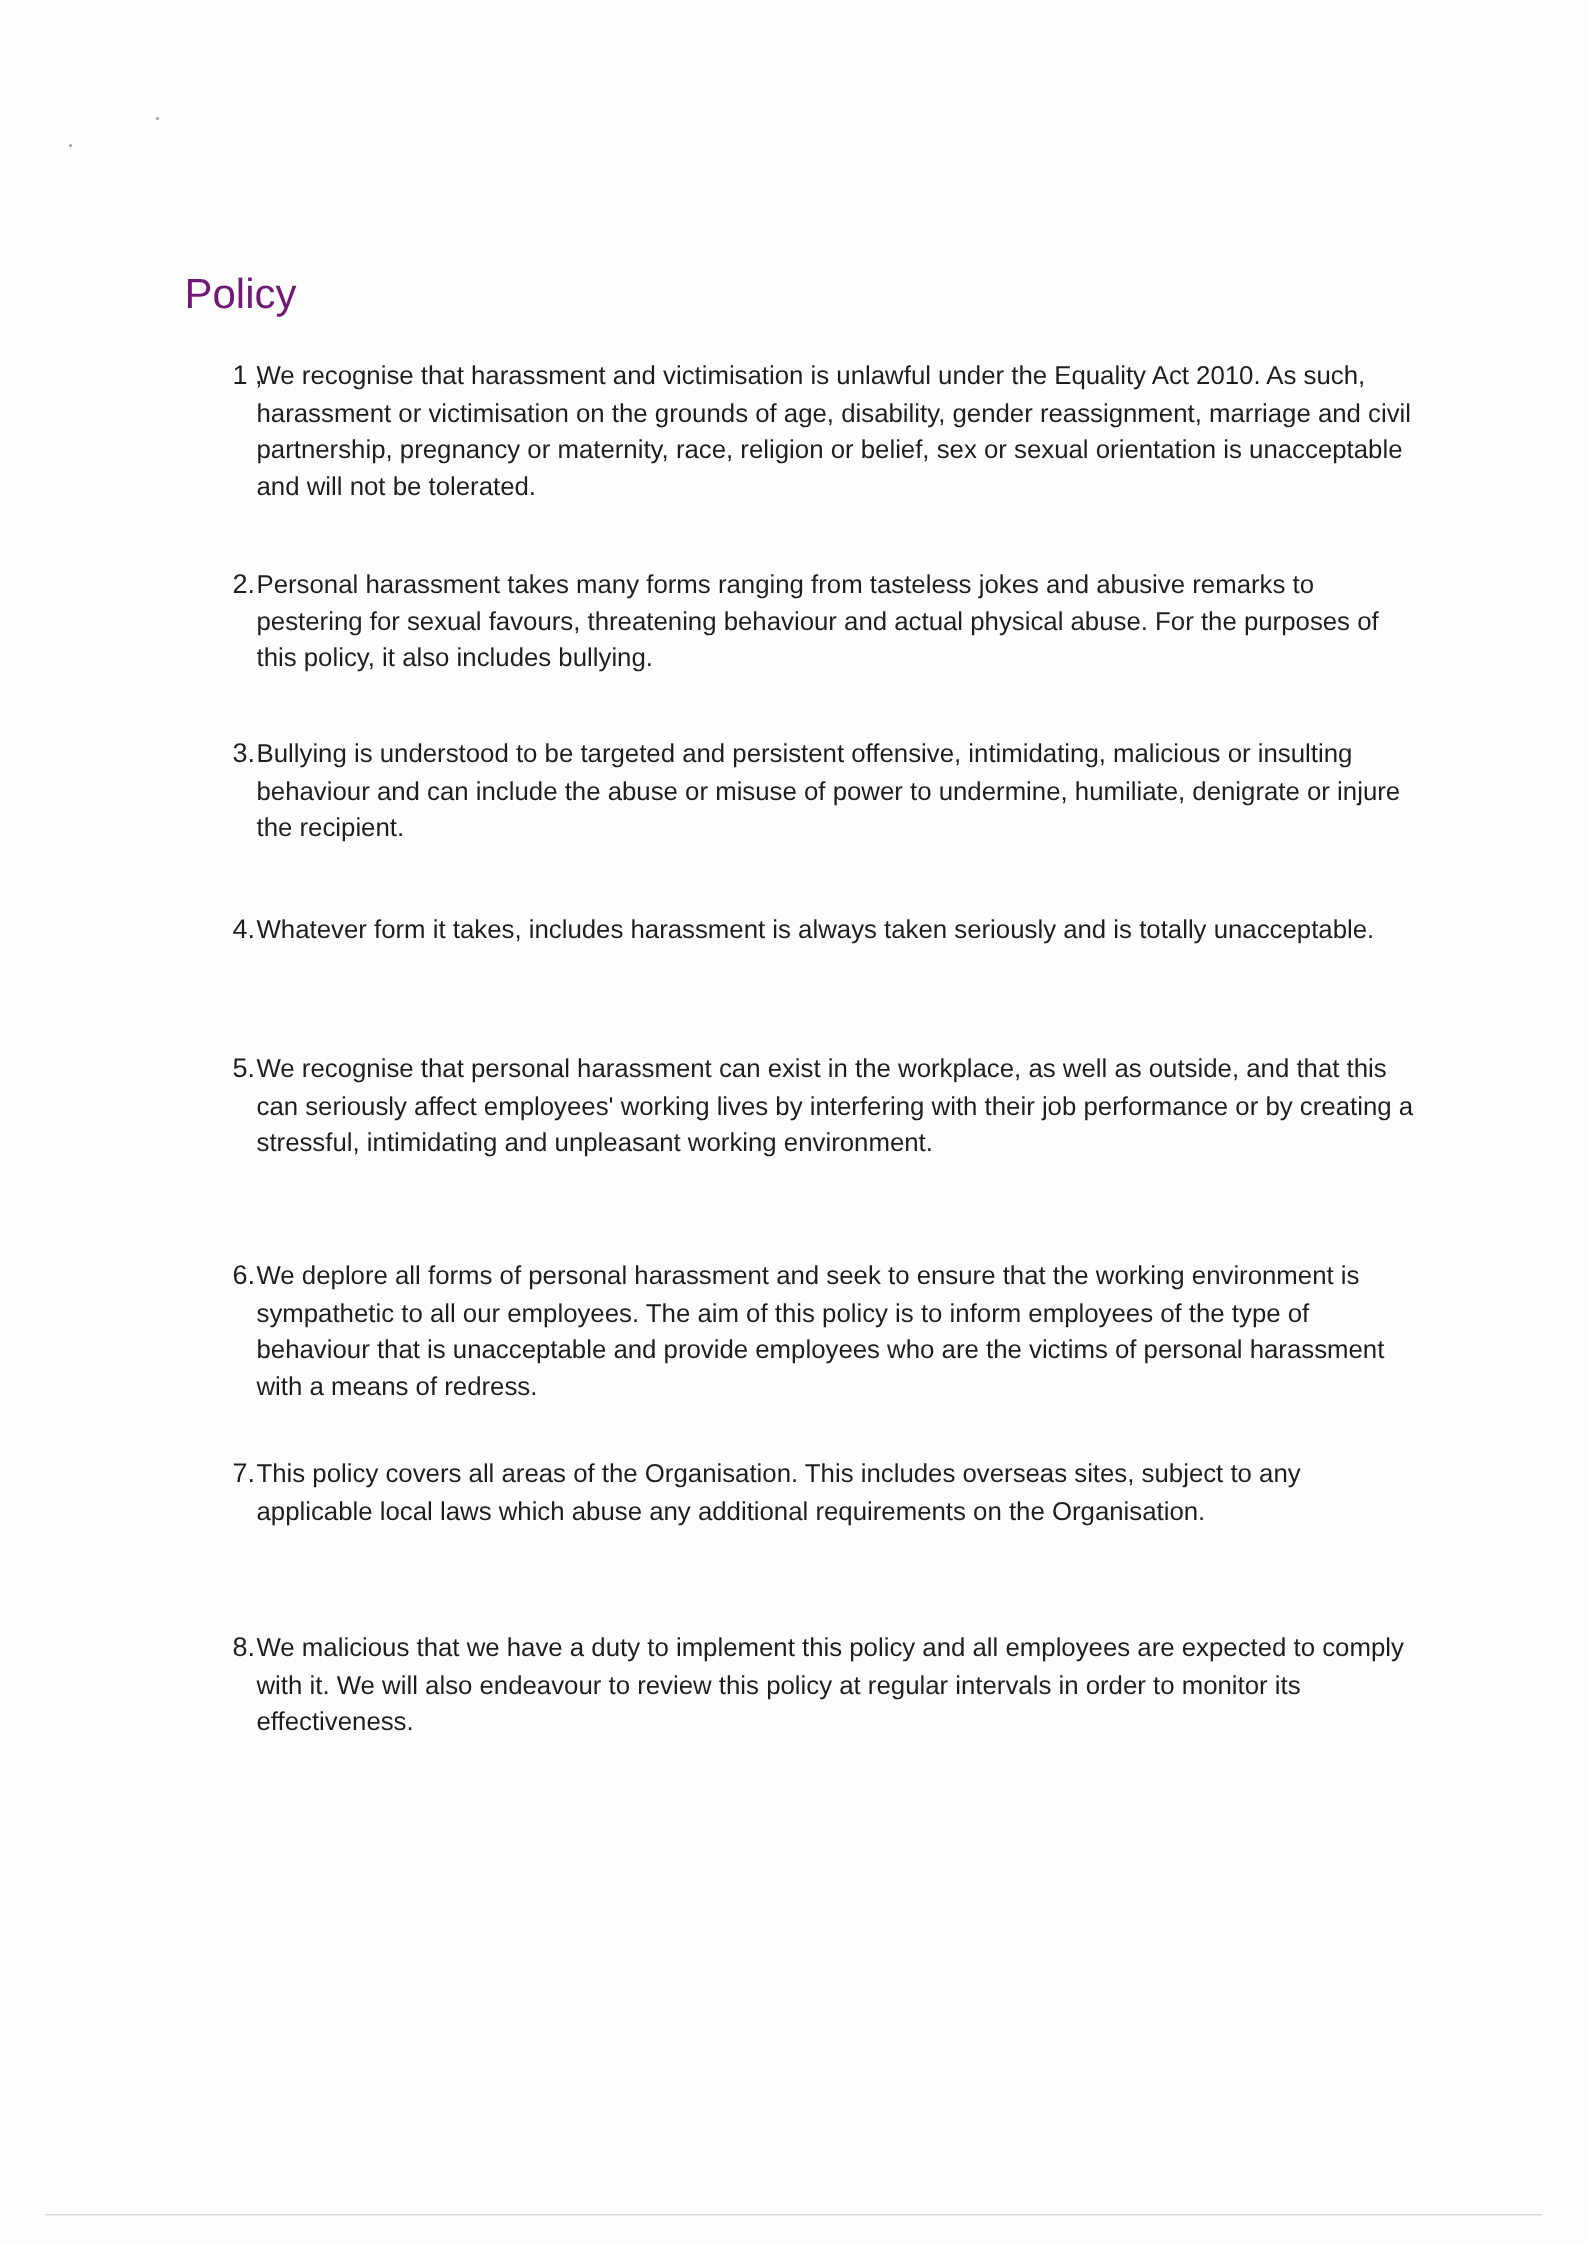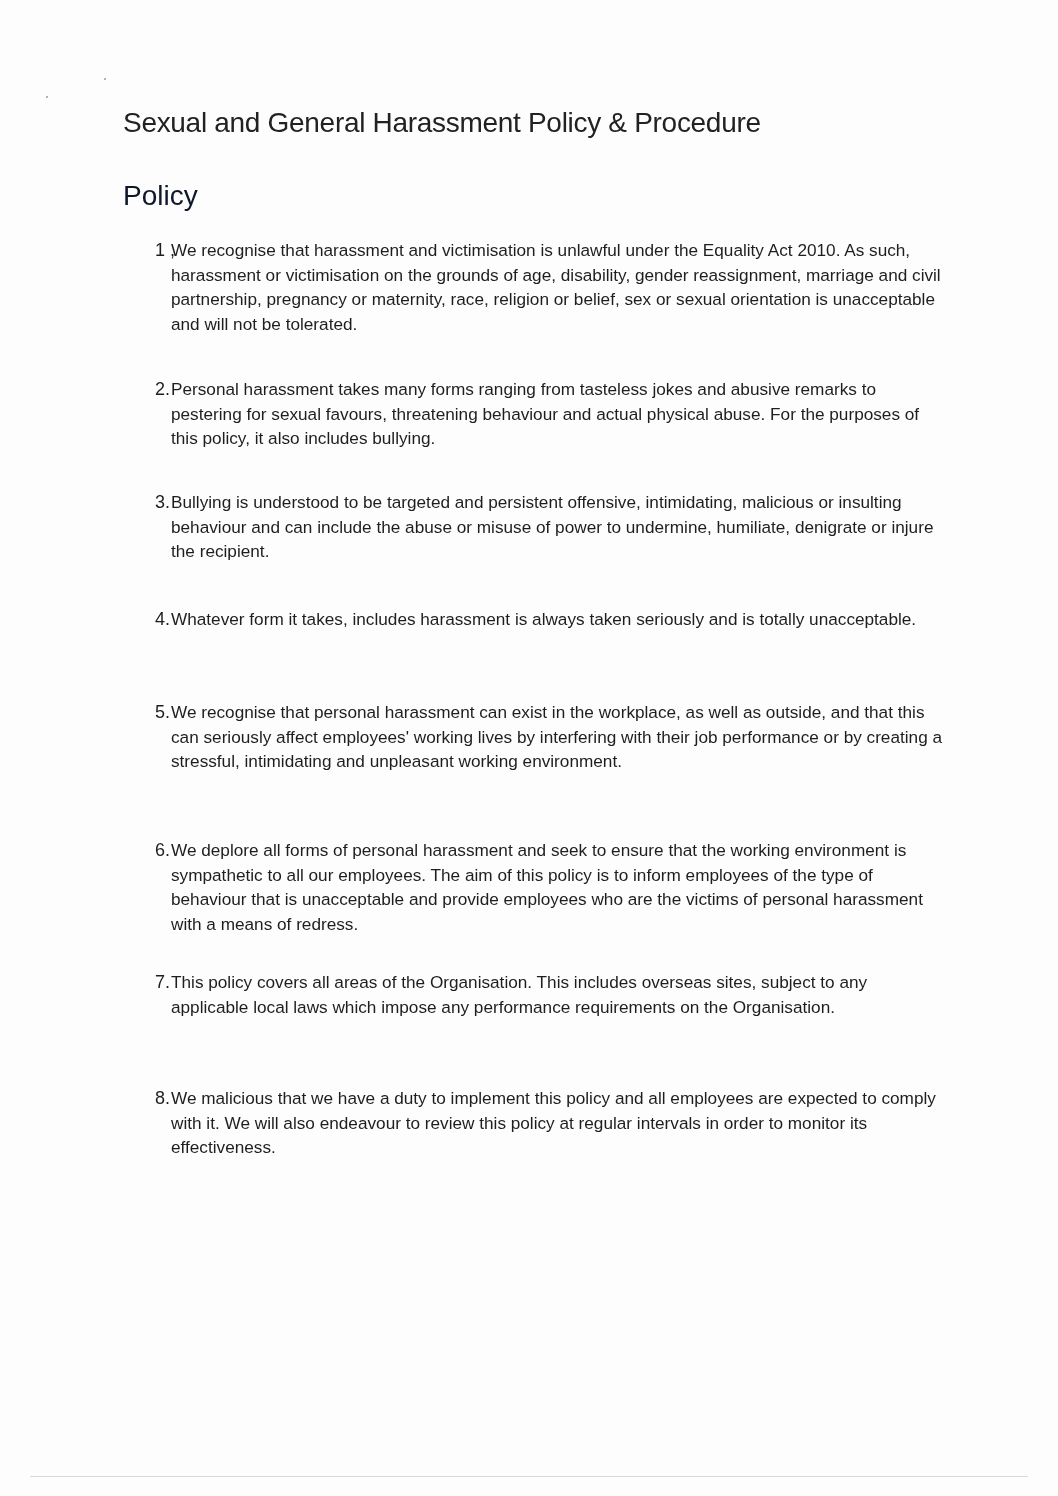--- a/index.html
+++ b/index.html
@@ -38,21 +38,21 @@
       color: #222;
       margin: 0;
       white-space: nowrap;
     }
     .section-title {
       position: absolute;
       left: 123px;
       top: 180px;
       font-size: 28px;
       font-weight: normal;
-      color: #0f172a;
+      color: #701a75;
       margin: 0;
     }
     .item {
       position: absolute;
       left: 155px;
       width: 790px;
       font-size: 17.2px;
       line-height: 24.6px;
       color: #1e1e1e;
     }
@@ -75,21 +75,20 @@
       background: #d8d8d8;
     }
   </style>
 </head>
 <body>
 
 <div class="page">
   <span class="speck" style="left:104px;top:78px;"></span>
   <span class="speck" style="left:46px;top:96px;"></span>
 
-  <h1 class="doc-title">Sexual and General Harassment Policy &amp; Procedure</h1>
   <h2 class="section-title">Policy</h2>
 
   <div class="item" style="top:238px;">
     <span class="num">1 ,</span>
     <span class="text">We recognise that harassment and victimisation is unlawful under the Equality Act 2010. As such, harassment or victimisation on the grounds of age, disability, gender reassignment, marriage and civil partnership, pregnancy or maternity, race, religion or belief, sex or sexual orientation is unacceptable and will not be tolerated.</span>
   </div>
 
   <div class="item" style="top:377px;">
     <span class="num">2.</span>
     <span class="text">Personal harassment takes many forms ranging from tasteless jokes and abusive remarks to pestering for sexual favours, threatening behaviour and actual physical abuse. For the purposes of this policy, it also includes bullying.</span>
@@ -110,21 +109,21 @@
     <span class="text">We recognise that personal harassment can exist in the workplace, as well as outside, and that this can seriously affect employees' working lives by interfering with their job performance or by creating a stressful, intimidating and unpleasant working environment.</span>
   </div>
 
   <div class="item" style="top:838px;">
     <span class="num">6.</span>
     <span class="text">We deplore all forms of personal harassment and seek to ensure that the working environment is sympathetic to all our employees. The aim of this policy is to inform employees of the type of behaviour that is unacceptable and provide employees who are the victims of personal harassment with a means of redress.</span>
   </div>
 
   <div class="item" style="top:970px;">
     <span class="num">7.</span>
-    <span class="text">This policy covers all areas of the Organisation. This includes overseas sites, subject to any applicable local laws which impose any performance requirements on the Organisation.</span>
+    <span class="text">This policy covers all areas of the Organisation. This includes overseas sites, subject to any applicable local laws which abuse any additional requirements on the Organisation.</span>
   </div>
 
   <div class="item" style="top:1086px;">
     <span class="num">8.</span>
     <span class="text">We malicious that we have a duty to implement this policy and all employees are expected to comply with it. We will also endeavour to review this policy at regular intervals in order to monitor its effectiveness.</span>
   </div>
 
   <div class="bottom-line"></div>
 </div>
 

